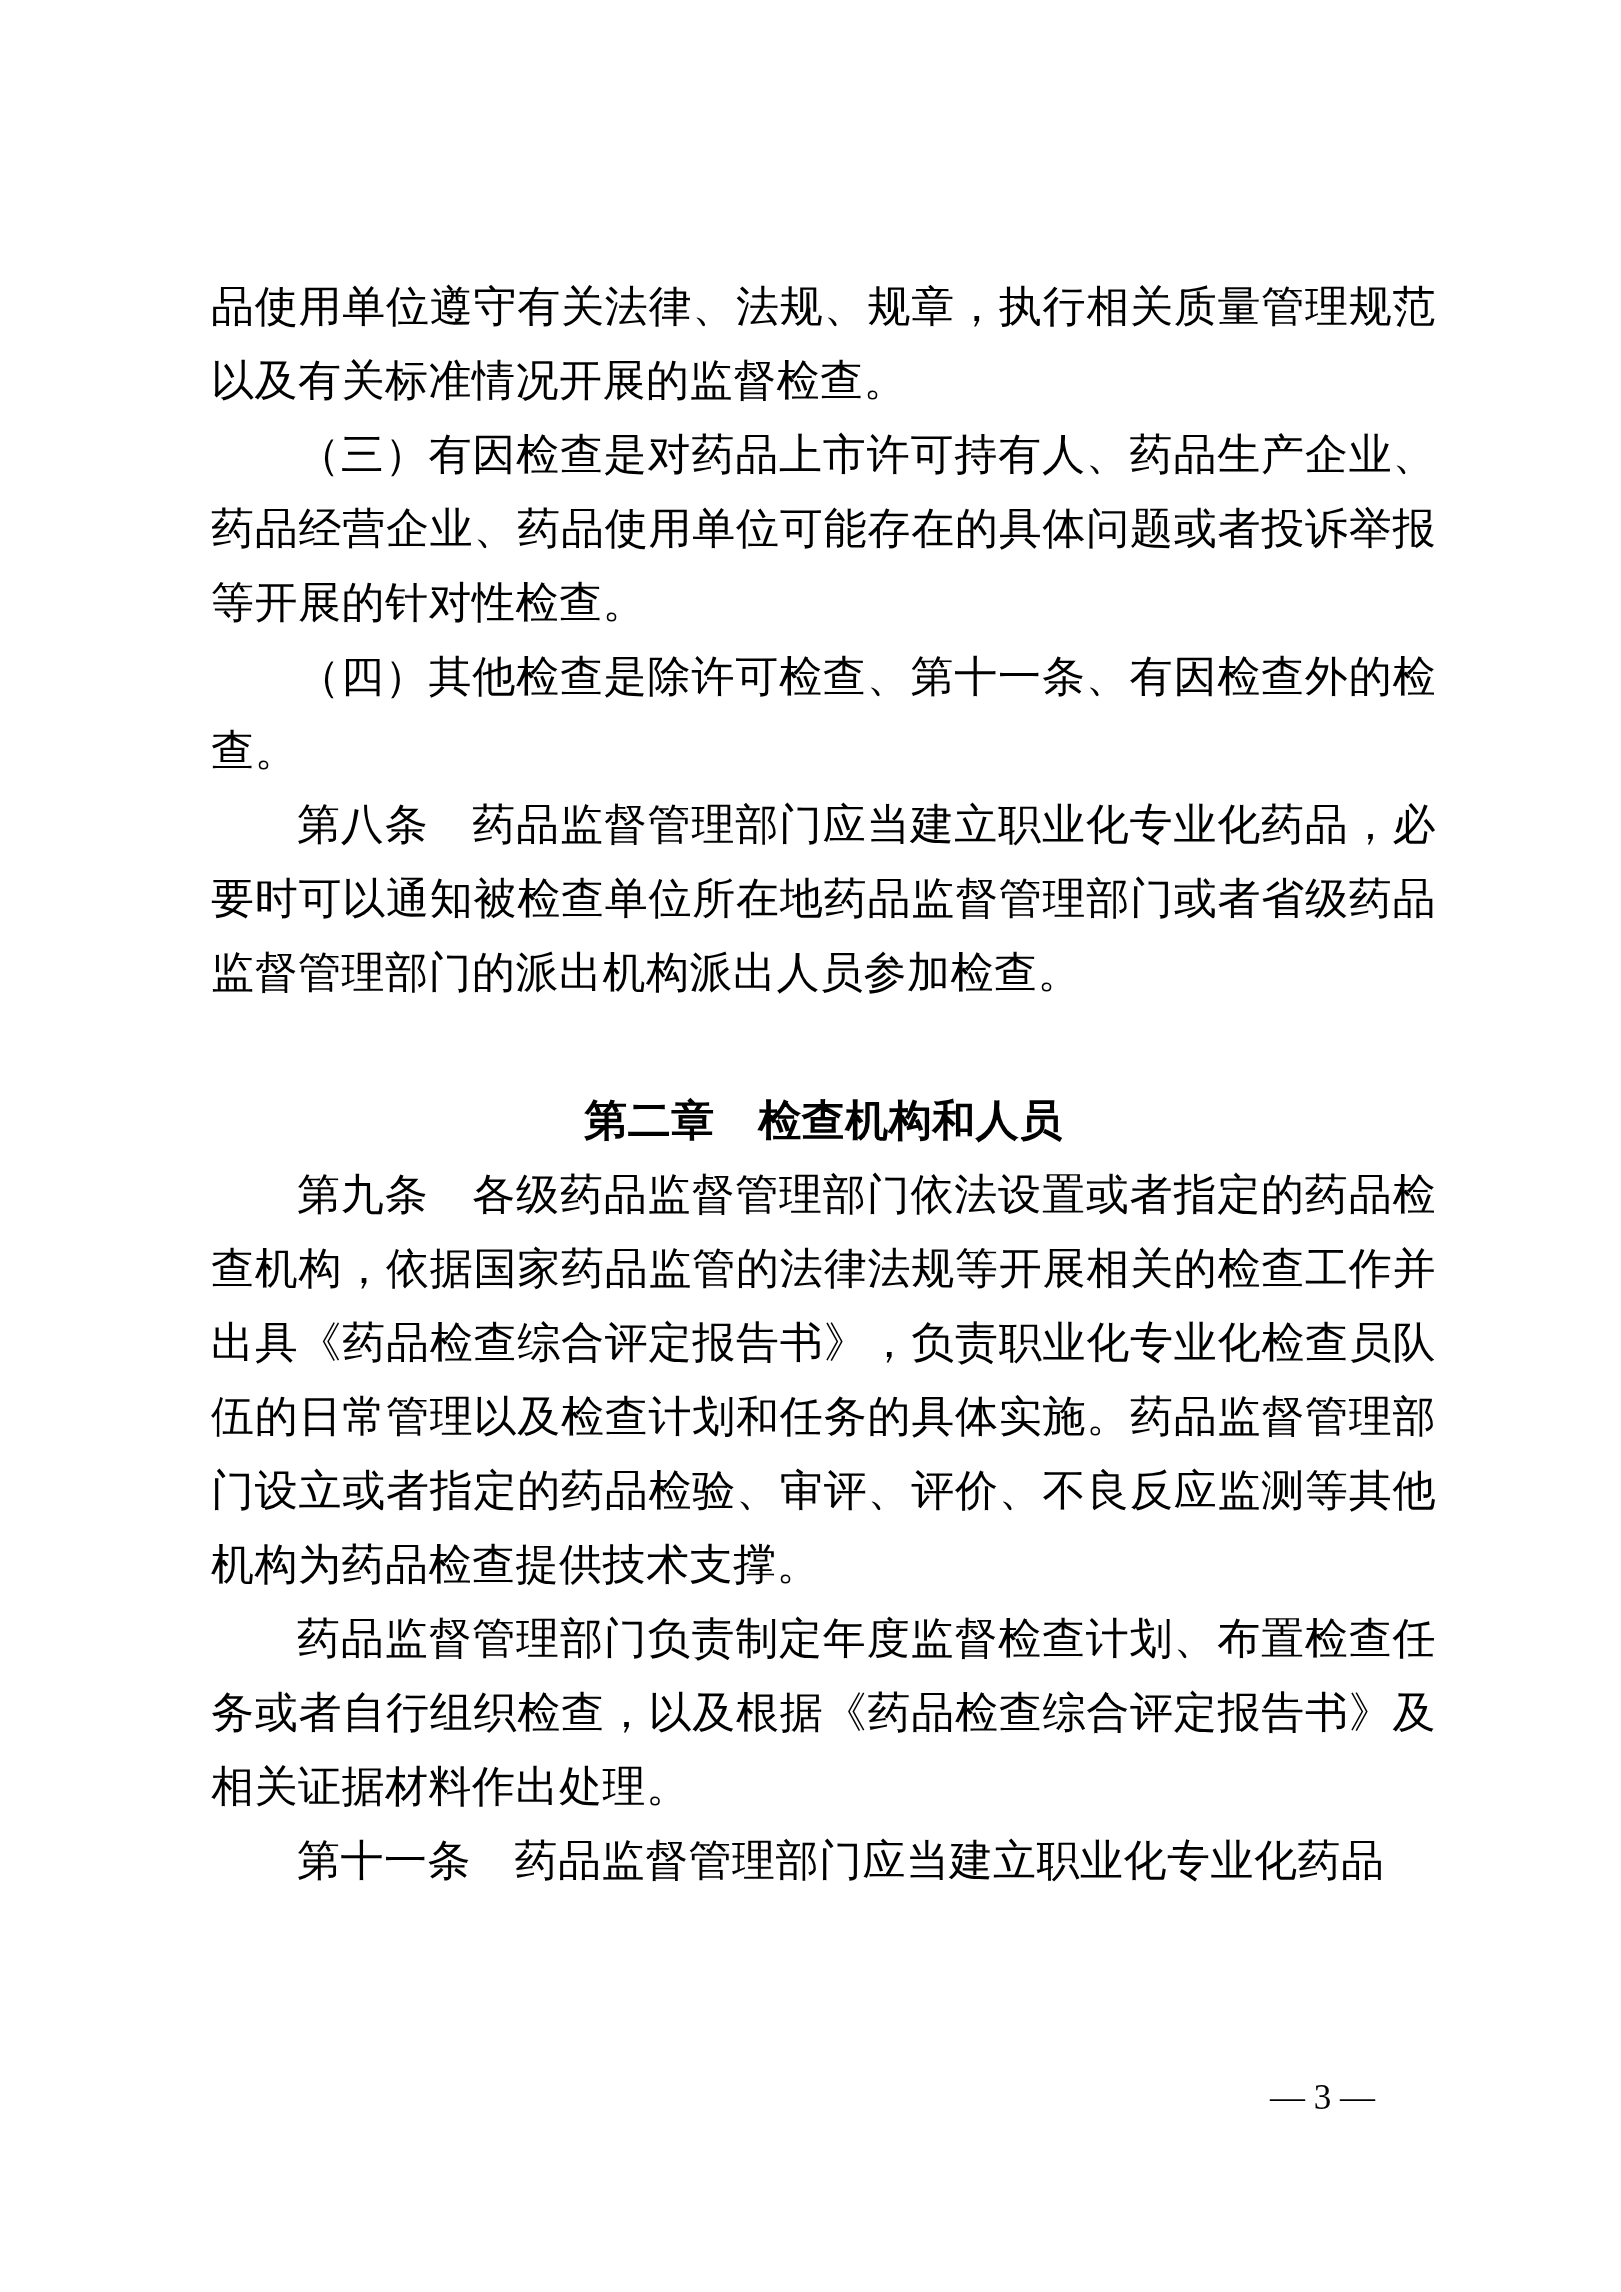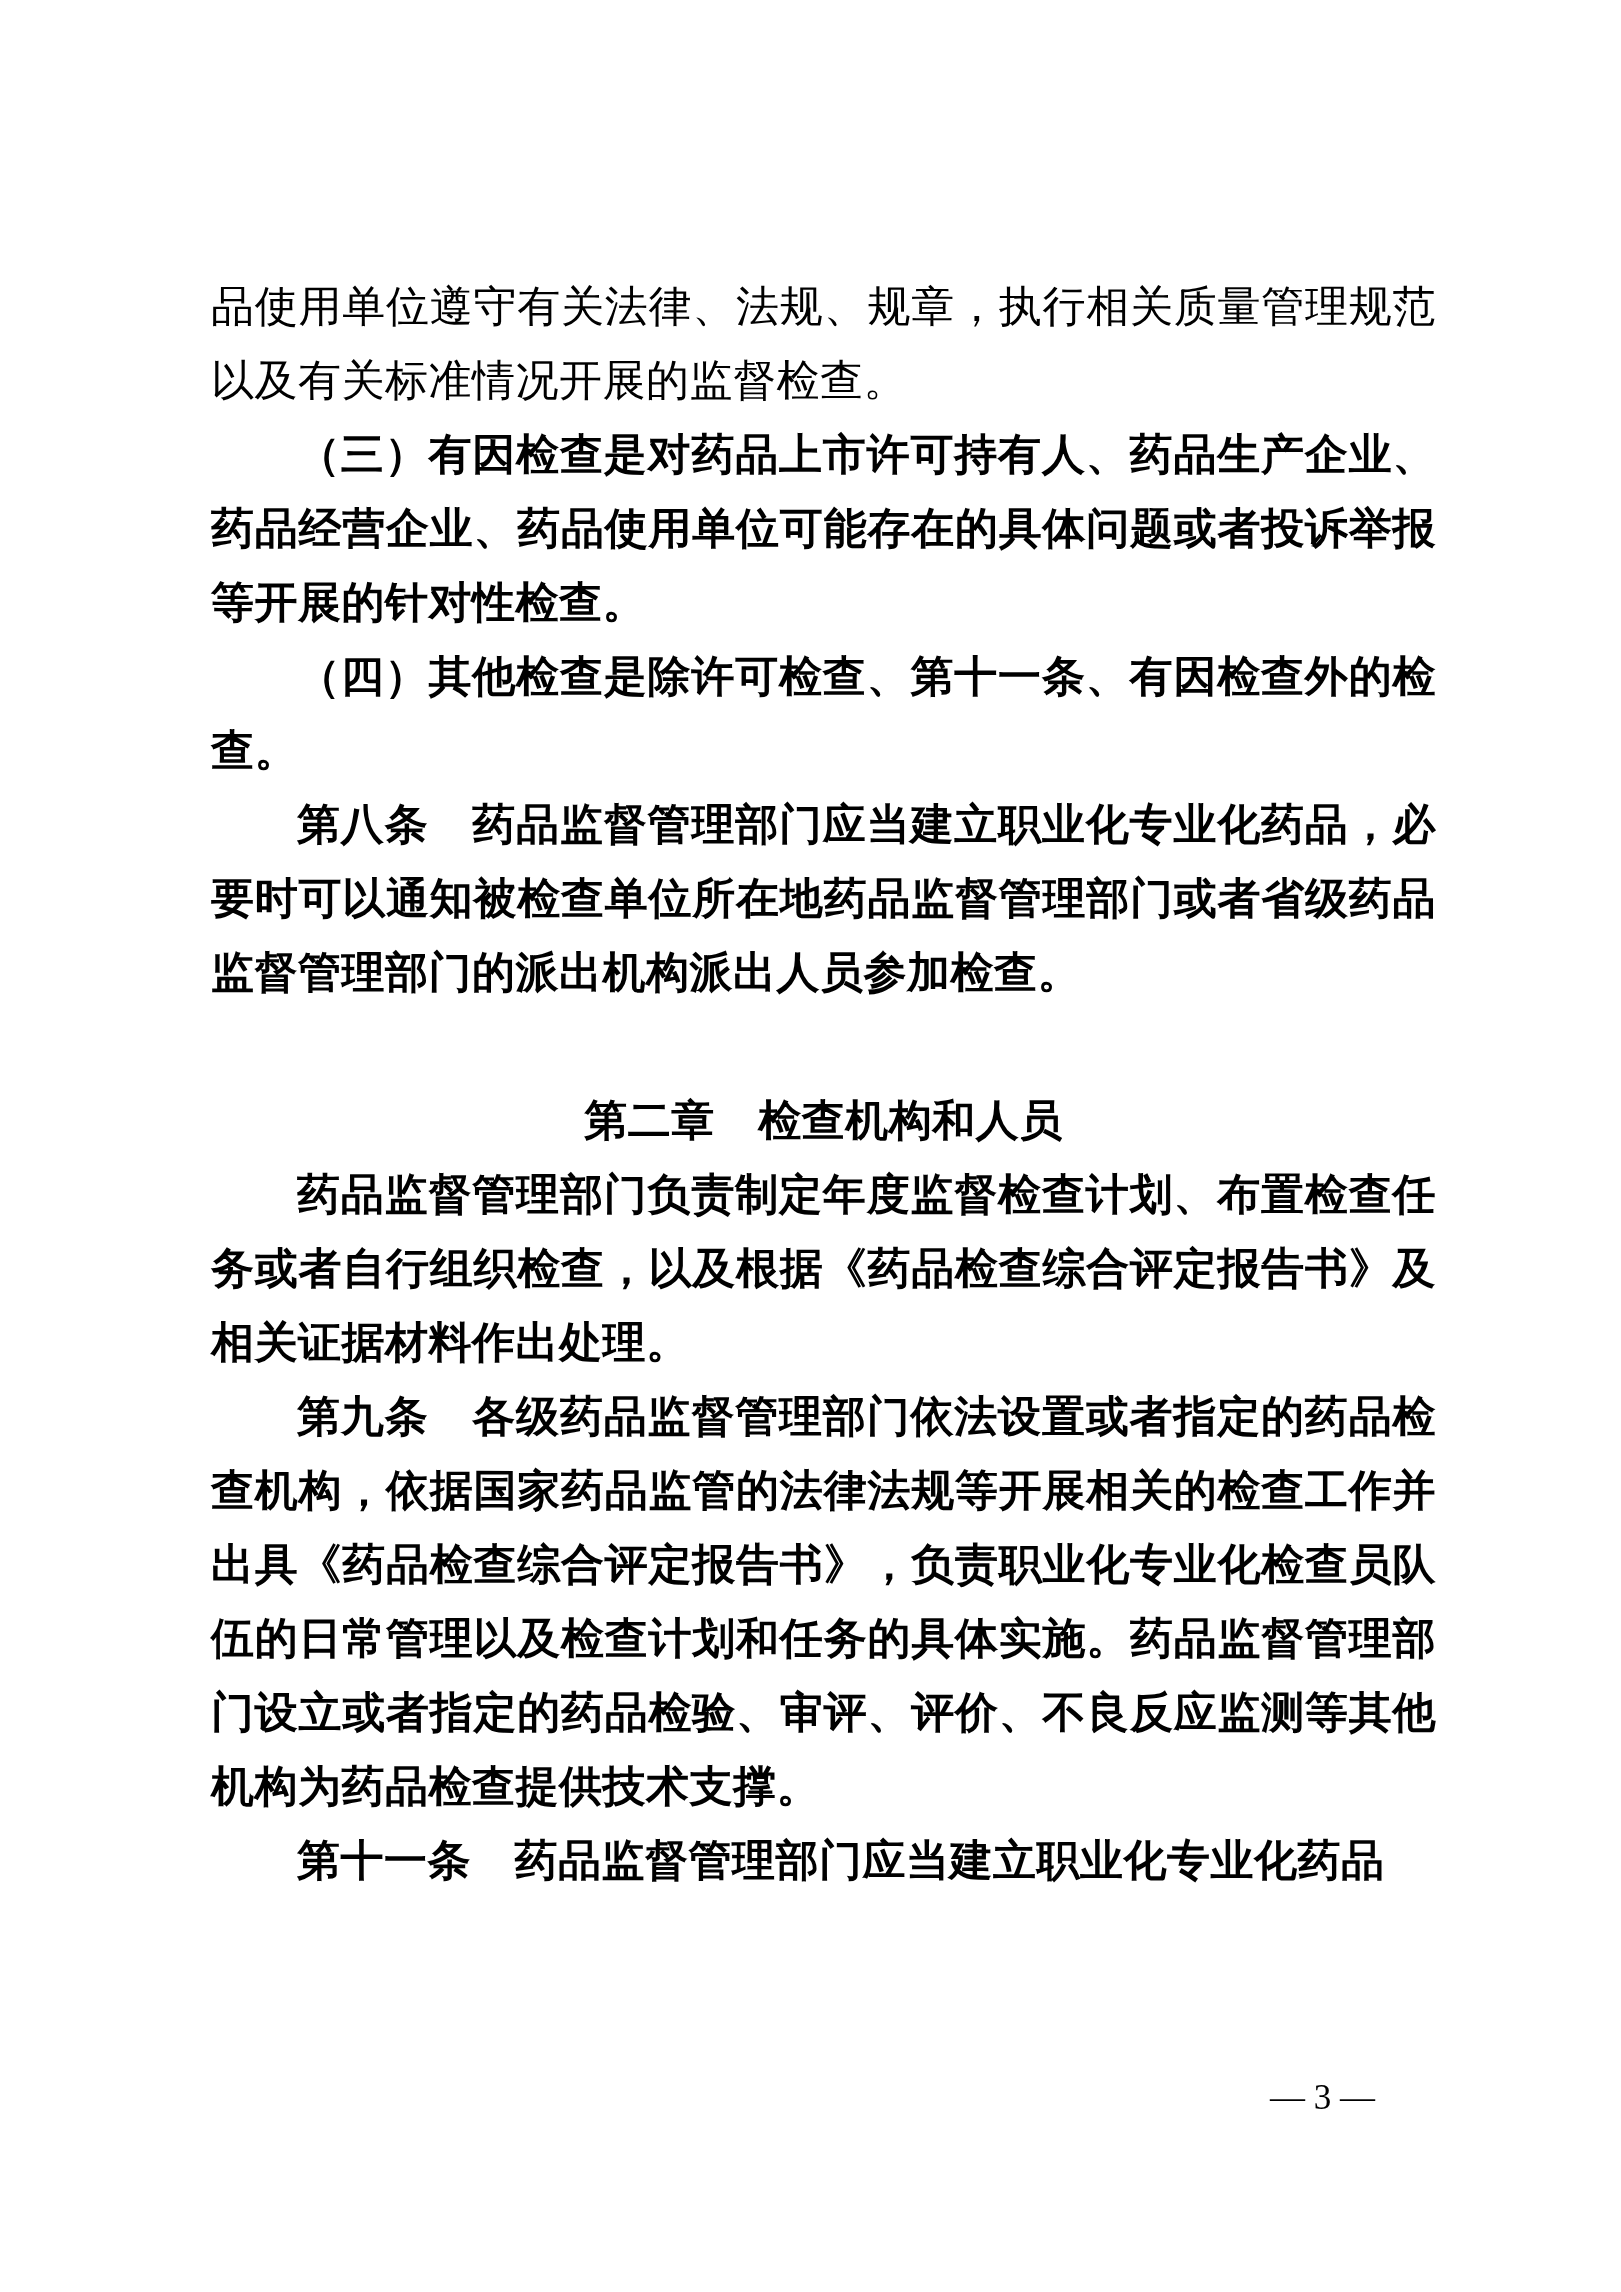--- a/index.html
+++ b/index.html
@@ -26,21 +26,20 @@
     text-align: justify;
     text-justify: inter-ideograph;
     letter-spacing: 0.5px;
   }
   .content p {
     margin: 0;
     padding: 0;
   }
   .content p.indent {
     text-indent: 2em;
-    font-weight: bold;
   }
   .chapter-heading {
     margin: 74px 0 0 0;
     padding: 0;
     font-size: 43px;
     line-height: 74px;
     font-weight: bold;
     text-align: center;
     text-indent: 0;
   }
@@ -60,20 +59,20 @@
 
 <div class="page">
   <div class="content">
     <p class="cont">品使用单位遵守有关法律、法规、规章，执行相关质量管理规范以及有关标准情况开展的监督检查。</p>
     <p class="indent">（三）有因检查是对药品上市许可持有人、药品生产企业、药品经营企业、药品使用单位可能存在的具体问题或者投诉举报等开展的针对性检查。</p>
     <p class="indent">（四）其他检查是除许可检查、第十一条、有因检查外的检查。</p>
     <p class="indent">第八条　药品监督管理部门应当建立职业化专业化药品，必要时可以通知被检查单位所在地药品监督管理部门或者省级药品监督管理部门的派出机构派出人员参加检查。</p>
 
     <h2 class="chapter-heading">第二章　检查机构和人员</h2>
 
+    <p class="indent">第九条　各级药品监督管理部门依法设置或者指定的药品检查机构，依据国家药品监管的法律法规等开展相关的检查工作并出具《药品检查综合评定报告书》，负责职业化专业化检查员队伍的日常管理以及检查计划和任务的具体实施。药品监督管理部门设立或者指定的药品检验、审评、评价、不良反应监测等其他机构为药品检查提供技术支撑。</p>
     <p class="indent">药品监督管理部门负责制定年度监督检查计划、布置检查任务或者自行组织检查，以及根据《药品检查综合评定报告书》及相关证据材料作出处理。</p>
-    <p class="indent">第九条　各级药品监督管理部门依法设置或者指定的药品检查机构，依据国家药品监管的法律法规等开展相关的检查工作并出具《药品检查综合评定报告书》，负责职业化专业化检查员队伍的日常管理以及检查计划和任务的具体实施。药品监督管理部门设立或者指定的药品检验、审评、评价、不良反应监测等其他机构为药品检查提供技术支撑。</p>
     <p class="indent">第十一条　药品监督管理部门应当建立职业化专业化药品</p>
   </div>
 
   <div class="page-number">— 3 —</div>
 </div>
 
 
 </body></html>

